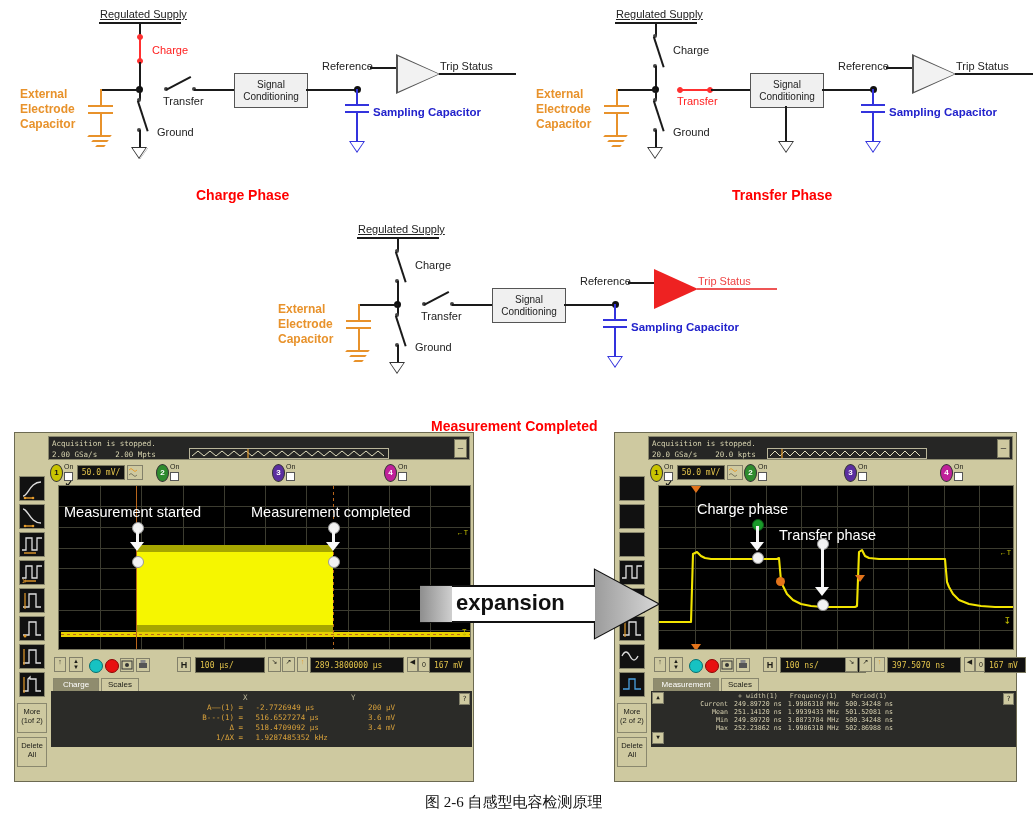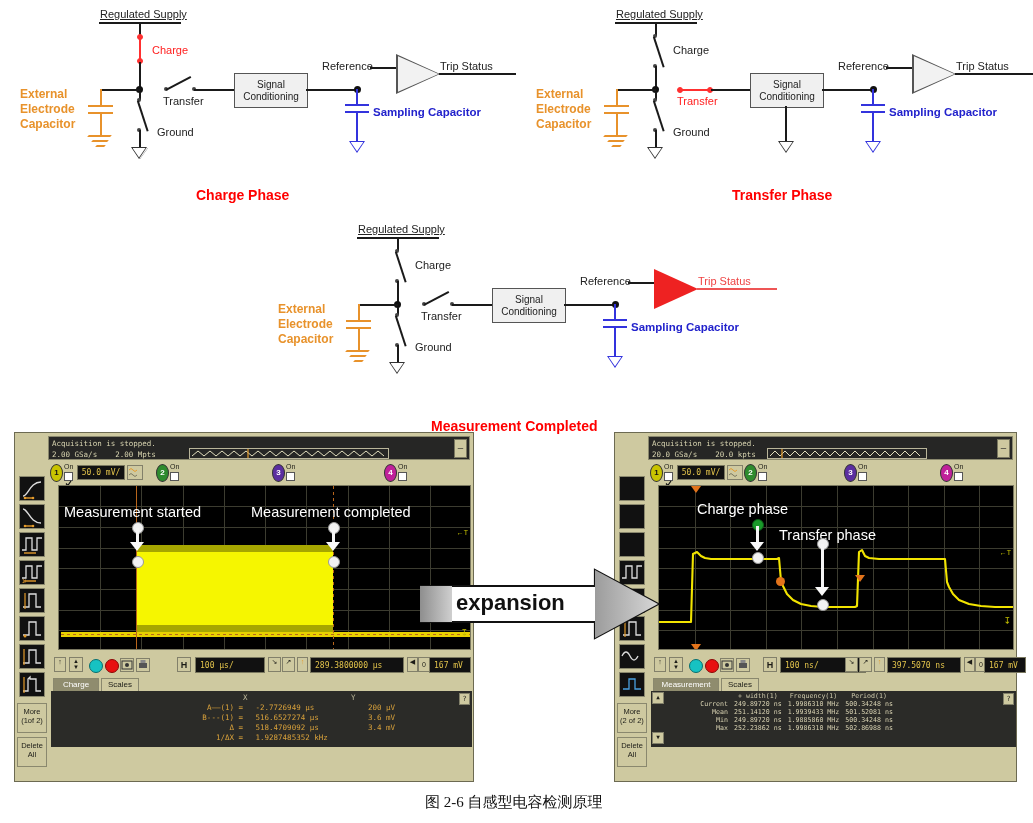--- a/index.html
+++ b/index.html
@@ -739,21 +739,21 @@
       </tr>
       <tr>
         <td class="rl">Mean</td>
         <td>251.14120 ns</td>
         <td>1.9939433 MHz</td>
         <td>501.52081 ns</td>
       </tr>
       <tr>
         <td class="rl">Min</td>
         <td>249.89720 ns</td>
-        <td>1.9885860 MHz</td>
+        <td>3.0873784 MHz</td>
         <td>500.34248 ns</td>
       </tr>
       <tr>
         <td class="rl">Max</td>
         <td>252.23862 ns</td>
         <td>1.9986310 MHz</td>
         <td>502.86988 ns</td>
       </tr>
     </tbody>
       </table>

